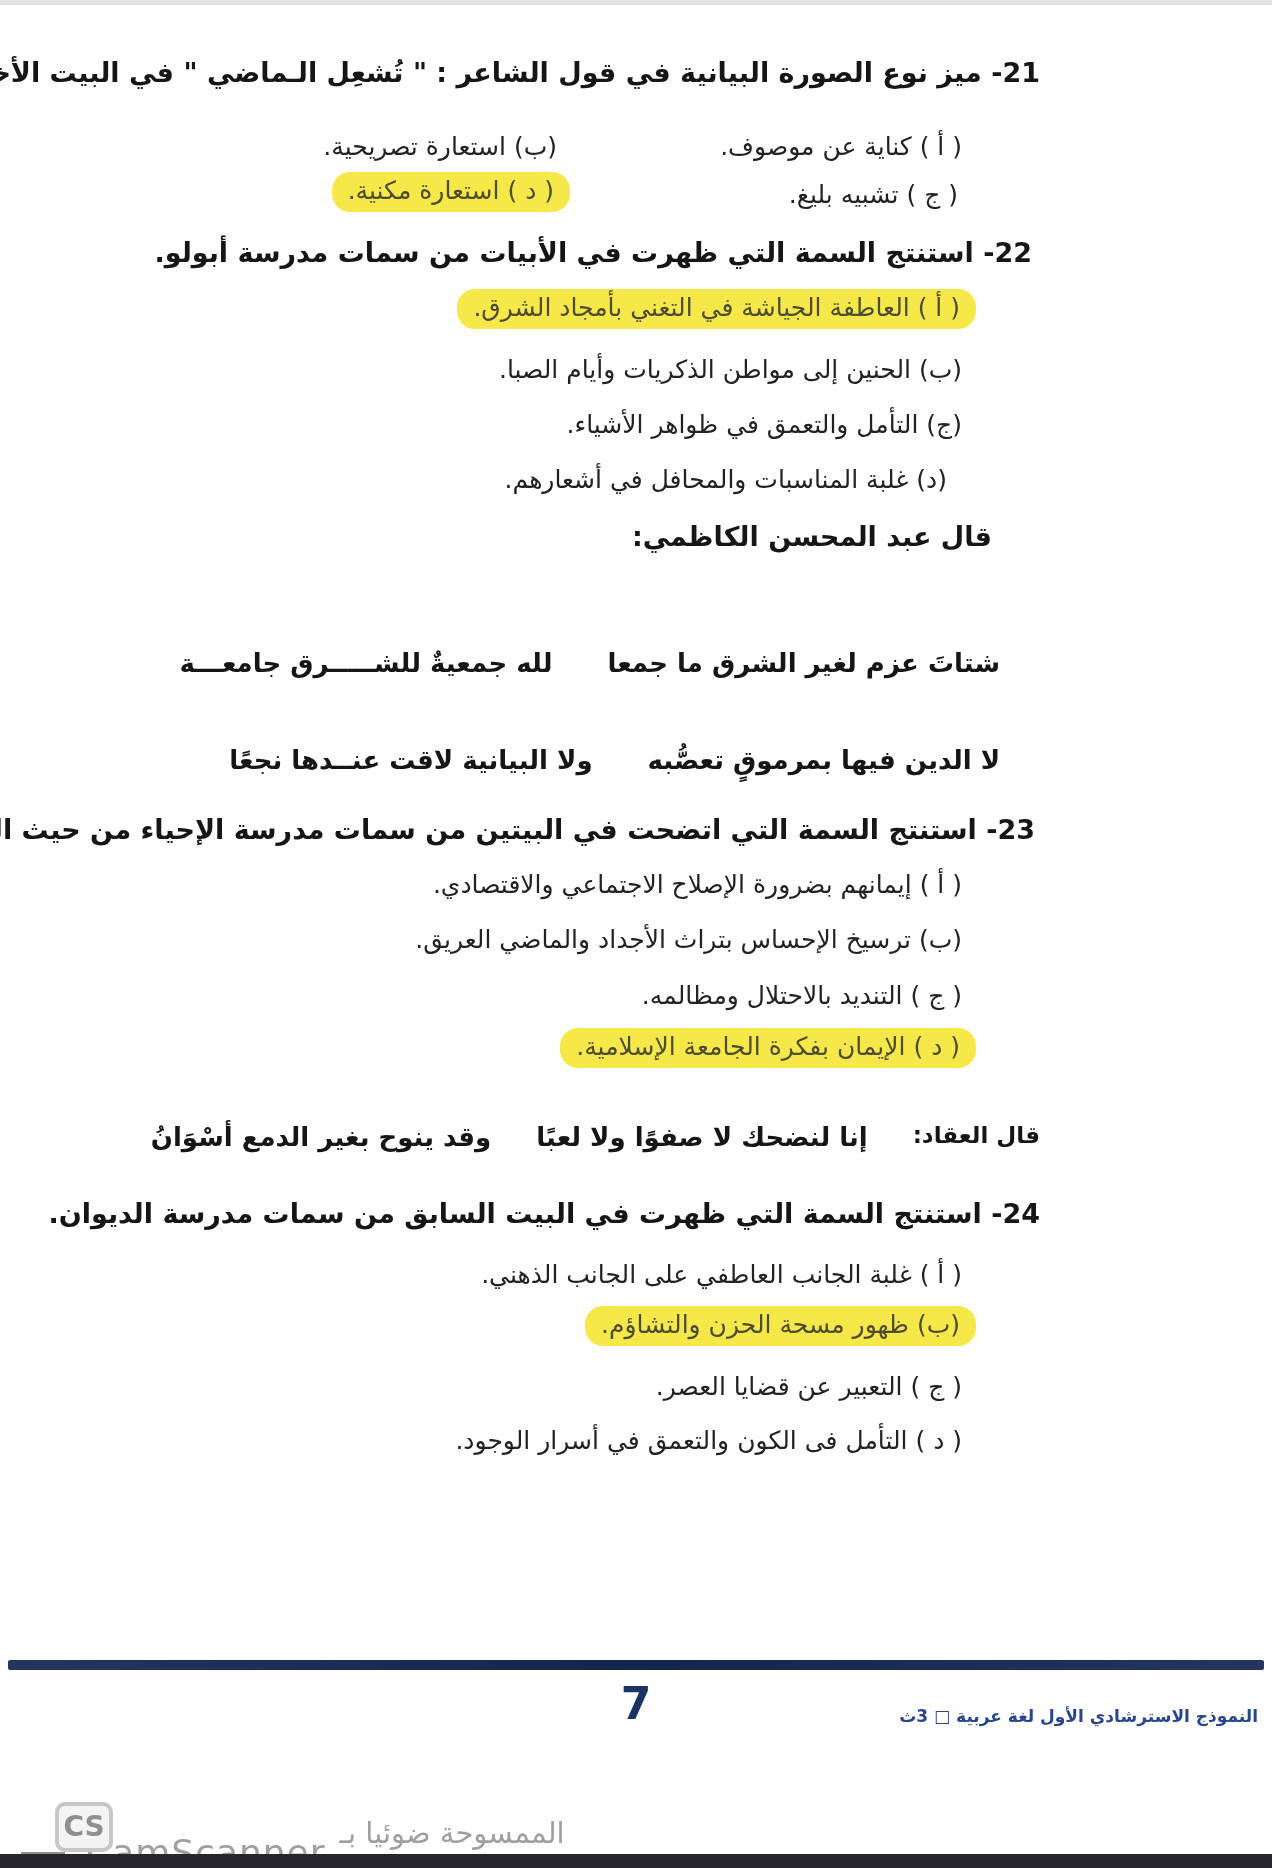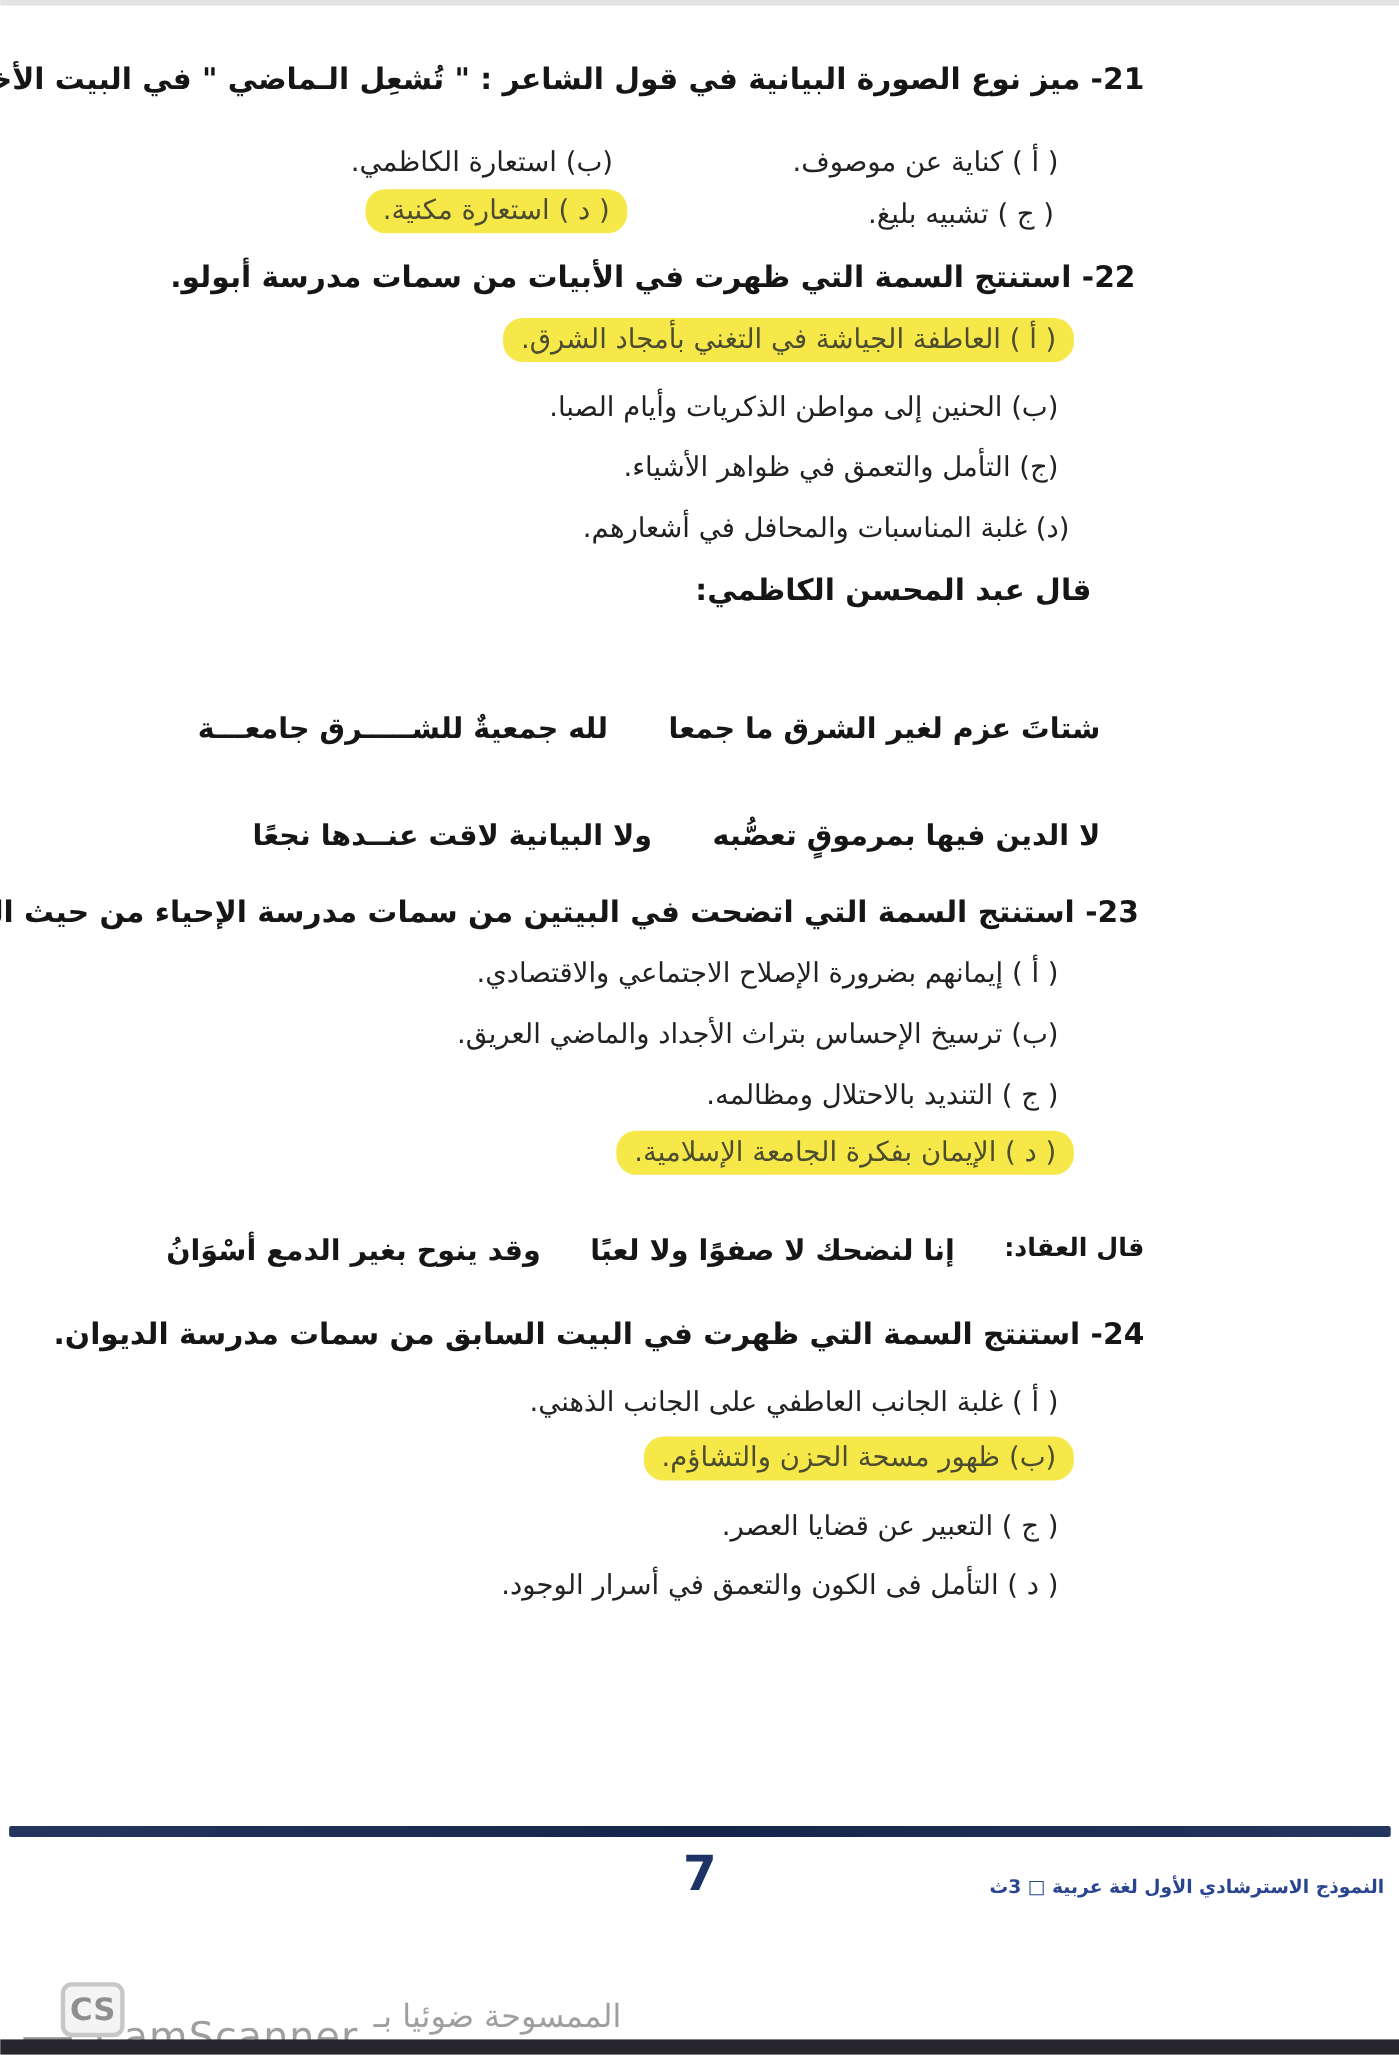--- a/index.html
+++ b/index.html
@@ -126,33 +126,33 @@
     color:#9f9f9f;
   }
 </style>
 </head>
 <body>
 
 <div class="edge-top"></div>
 
 <div class="q-header" style="top:57px; right:232px">21- ميز نوع الصورة البيانية في قول الشاعر : " تُشعِل الـماضي " في البيت الأخير.</div>
 <div class="opt" style="top:132px; right:310px">( أ ) كناية عن موصوف.</div>
-<div class="opt" style="top:132px; right:715px">(ب) استعارة الكاظمي.</div>
+<div class="opt" style="top:132px; right:715px">(ب) استعارة تصريحية.</div>
 <div class="opt" style="top:180px; right:314px">( ج ) تشبيه بليغ.</div>
 <div class="opt" style="top:176px; right:702px">
   <span class="hl">( د ) استعارة مكنية.</span>
 </div>
 
 <div class="q-header" style="top:237px; right:240px">22- استنتج السمة التي ظهرت في الأبيات من سمات مدرسة أبولو.</div>
 <div class="opt" style="top:293px; right:296px">
   <span class="hl">( أ ) العاطفة الجياشة في التغني بأمجاد الشرق.</span>
 </div>
 <div class="opt" style="top:355px; right:310px">(ب) الحنين إلى مواطن الذكريات وأيام الصبا.</div>
 <div class="opt" style="top:410px; right:310px">(ج) التأمل والتعمق في ظواهر الأشياء.</div>
-<div class="opt" style="top:465px; right:300px">(د) غلبة المناسبات والمحافل في أشعارهم.</div>
+<div class="opt" style="top:465px; right:325px">(د) غلبة المناسبات والمحافل في أشعارهم.</div>
 
 <div class="said" style="top:521px; right:280px">قال عبد المحسن الكاظمي:</div>
 <div class="verse" style="top:648px; right:272px">
   <span>شتاتَ عزم لغير الشرق ما جمعا</span>
   <span>لله جمعيةٌ للشـــــرق جامعـــة</span>
 </div>
 <div class="verse" style="top:745px; right:272px">
   <span>لا الدين فيها بمرموقٍ تعصُّبه</span>
   <span>ولا البيانية لاقت عنــدها نجعًا</span>
 </div>

